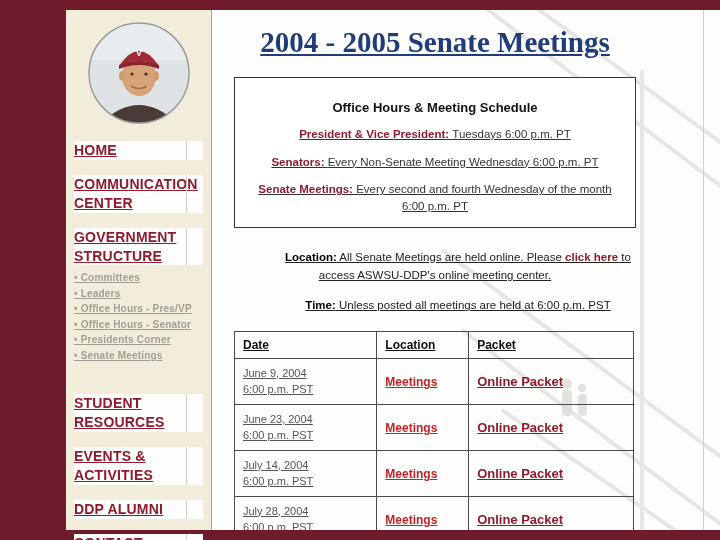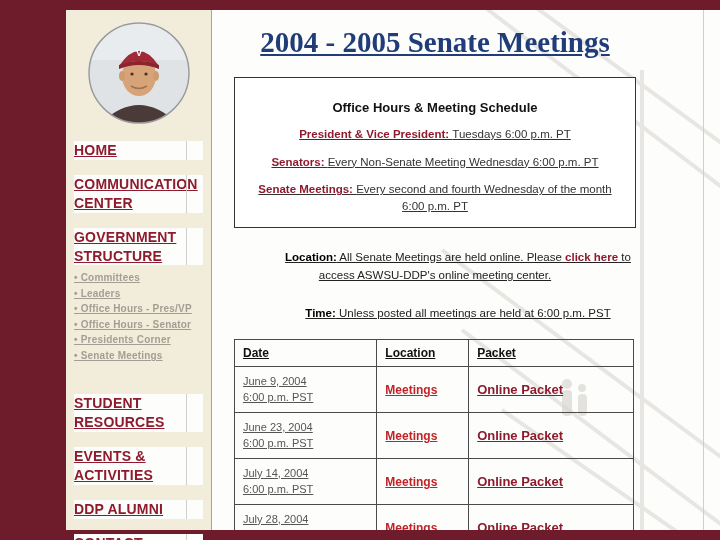--- a/index.html
+++ b/index.html
@@ -54,21 +54,21 @@
   }
   .sched-row {
     font-size:11.5px; color:#333; margin:11px 0 0;
     text-decoration:underline; line-height:1.45;
   }
   .label-maroon { color:#8e1b2d; }
   .body-para {
     text-align:center; font-size:11.5px; color:#222;
     margin:20px 0 0; line-height:1.6; text-decoration:underline;
   }
-  .body-para.time { margin-top:20px; }
+  .body-para.time { margin-top:12px; }
   .body-para b { color:#000;padding-left:46px; }
   .link-maroon { color:#8e1b2d; font-weight:bold; cursor:pointer; }
   
   table.meetings { border-collapse:collapse; width:400px; margin-top:16px; }
   table.meetings th, table.meetings td { border:1px solid #4a4a4a; }
   table.meetings th {
     font-size:12px; font-weight:bold; color:#111; text-align:left;
     padding:5px 8px; text-decoration:underline; height:16px;
   }
   table.meetings td { padding:6px 8px; vertical-align:middle; }

